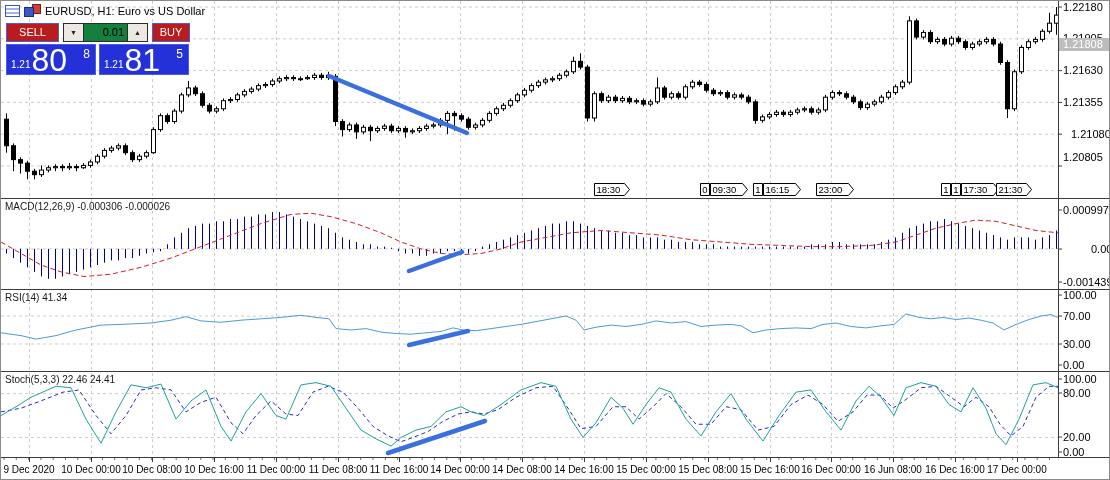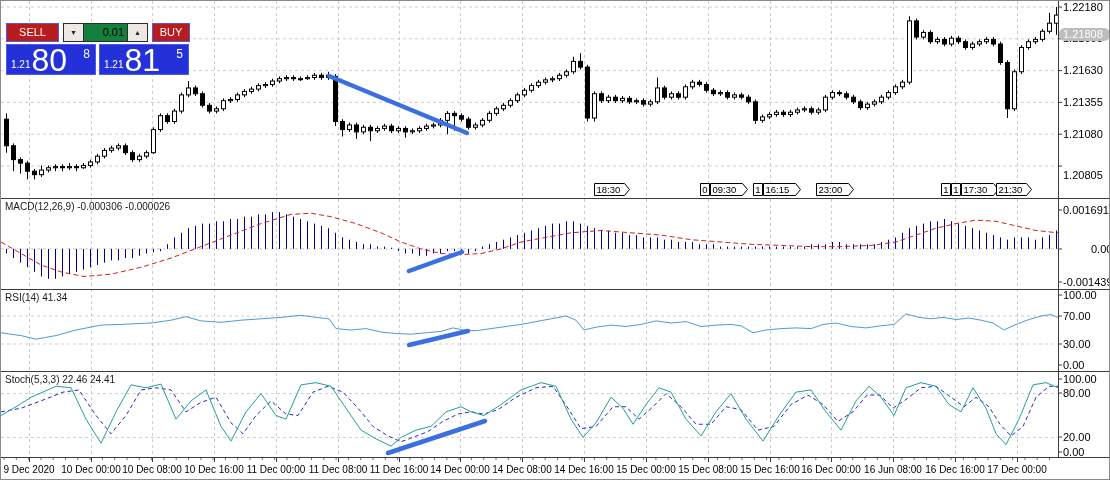--- a/index.html
+++ b/index.html
@@ -691,20 +691,28 @@
         <line x1="974.6999999999986" y1="457" x2="974.6999999999986" y2="459" stroke="#6e6e6e"></line>
         <line x1="986.9999999999985" y1="457" x2="986.9999999999985" y2="459" stroke="#6e6e6e"></line>
         <line x1="999.2999999999985" y1="457" x2="999.2999999999985" y2="459" stroke="#6e6e6e"></line>
         <line x1="1011.5999999999984" y1="457" x2="1011.5999999999984" y2="459" stroke="#6e6e6e"></line>
         <line x1="1023.8999999999984" y1="457" x2="1023.8999999999984" y2="459" stroke="#6e6e6e"></line>
         <line x1="1036.1999999999985" y1="457" x2="1036.1999999999985" y2="459" stroke="#6e6e6e"></line>
         <line x1="1048.4999999999984" y1="457" x2="1048.4999999999984" y2="459" stroke="#6e6e6e"></line>
       </g>
     </svg>
 
+  <div class="chart-title">
+    <span class="ic1"></span>
+    <span class="ic2">
+      <span class="pg-r"></span>
+      <span class="pg-b"></span>
+    </span>
+    <span class="title-text">EURUSD, H1:  Euro vs US Dollar</span>
+  </div>
 
   <div class="oct">
     <div class="oct-row1">
       <div class="btn sell">SELL</div>
       <div class="spin">
         <div class="spin-btn">▼</div>
         <div class="spin-val">0.01</div>
         <div class="spin-btn up">▲</div>
       </div>
       <div class="btn buy">BUY</div>
@@ -720,30 +728,30 @@
         <span class="p-big">81</span>
         <span class="p-sup">5</span>
       </div>
     </div>
   </div>
 
   <div class="plabel" style="top:200px;">MACD(12,26,9) -0.000306 -0.000026</div>
   <div class="plabel" style="top:291px;">RSI(14) 41.34</div>
   <div class="plabel" style="top:373px;">Stoch(5,3,3) 22.46 24.41</div>
 
-  <div class="cur-price" style="top:27px;border-radius:6px;">1.21808</div>
+  <div class="cur-price" style="top:37px;">1.21808</div>
 
   <div id="ylabels">
       <div class="yaxis-label" style="top: -0.5px;">1.22180</div>
       <div class="yaxis-label" style="top: 31.3px;">1.21905</div>
       <div class="yaxis-label" style="top: 63.1px;">1.21630</div>
       <div class="yaxis-label" style="top: 94.9px;">1.21355</div>
-      <div class="yaxis-label" style="top: 126.7px;">1.21080</div>
-      <div class="yaxis-label" style="top: 168px;">1.20805</div>
-      <div class="yaxis-label" style="top: 202.5px;">0.001691</div>
+      <div class="yaxis-label" style="top: 126.7px; margin-left: 8px;">1.21080</div>
+      <div class="yaxis-label" style="top: 150px;">1.20805</div>
+      <div class="yaxis-label" style="top: 202.5px;">0.000997</div>
       <div class="yaxis-label" style="top: 241.5px; margin-left: 28px;">0.000000</div>
       <div class="yaxis-label" style="top: 274.5px;">-0.001439</div>
       <div class="yaxis-label" style="top: 287.5px;">100.00</div>
       <div class="yaxis-label" style="top: 308.5px;">70.00</div>
       <div class="yaxis-label" style="top: 336.5px;">30.00</div>
       <div class="yaxis-label" style="top: 357.5px;">0.00</div>
       <div class="yaxis-label" style="top: 371.5px;">100.00</div>
       <div class="yaxis-label" style="top: 385.5px;">80.00</div>
       <div class="yaxis-label" style="top: 429.5px;">20.00</div>
       <div class="yaxis-label" style="top: 444.5px;">0.00</div>

